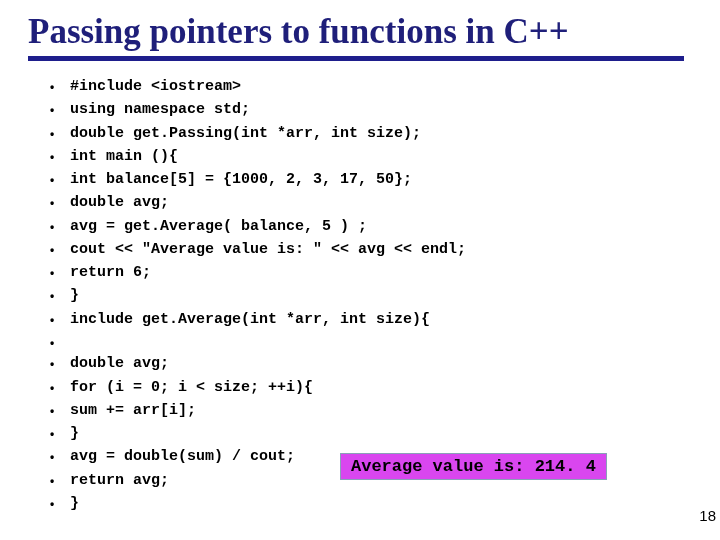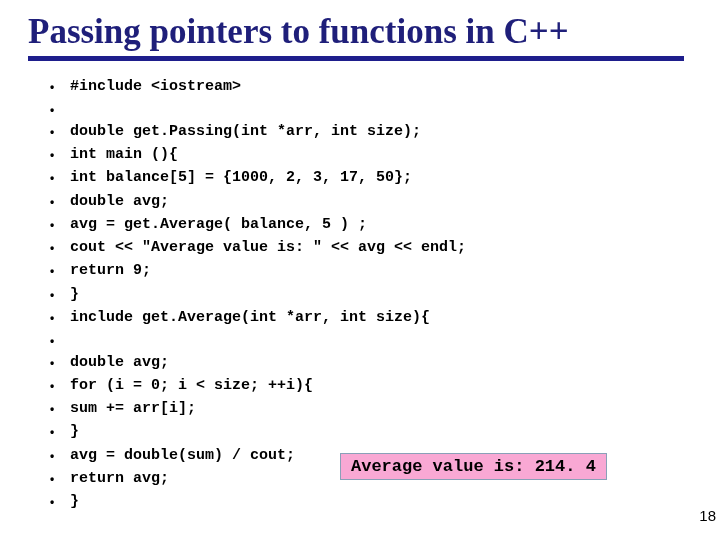--- a/index.html
+++ b/index.html
@@ -46,21 +46,21 @@
   .bullet {
     width: 20px;
     flex-shrink: 0;
     font-family: Arial, sans-serif;
     font-size: 12px;
     color: #000;
     padding-top: 3px;
   }
   .output-box {
     position: absolute;
-    background: #f9a8d4;
+    background: #d946ef;
     border: 1px solid #8aa0b8;
     font-family: "Courier New", monospace;
     font-weight: bold;
     font-size: 17px;
     color: #000;
     padding: 3px 10px;
     left: 340px;
     top: 453px;
   }
   .page-num {
@@ -80,20 +80,21 @@
   <h1 class="title">Passing pointers to functions in C++</h1>
   <div class="title-rule"></div>
 
   <ul class="code-list">
     <li class="code-line">
         <span class="bullet">•</span>
         <span>#include &lt;iostream&gt;</span>
       </li>
     <li class="code-line">
         <span class="bullet">•</span>
+        <span>using namespace std;</span>
       </li>
     <li class="code-line">
         <span class="bullet">•</span>
         <span>double get.Passing(int *arr, int size);</span>
       </li>
     <li class="code-line">
         <span class="bullet">•</span>
         <span>int main (){</span>
       </li>
     <li class="code-line">
@@ -107,21 +108,21 @@
     <li class="code-line">
         <span class="bullet">•</span>
         <span>avg = get.Average( balance, 5 ) ;</span>
       </li>
     <li class="code-line">
         <span class="bullet">•</span>
         <span>cout &lt;&lt; "Average value is: " &lt;&lt; avg &lt;&lt; endl;</span>
       </li>
     <li class="code-line">
         <span class="bullet">•</span>
-        <span>return 9;</span>
+        <span>return 6;</span>
       </li>
     <li class="code-line">
         <span class="bullet">•</span>
         <span>}</span>
       </li>
     <li class="code-line">
         <span class="bullet">•</span>
         <span>include get.Average(int *arr, int size){</span>
       </li>
     <li class="code-line">

